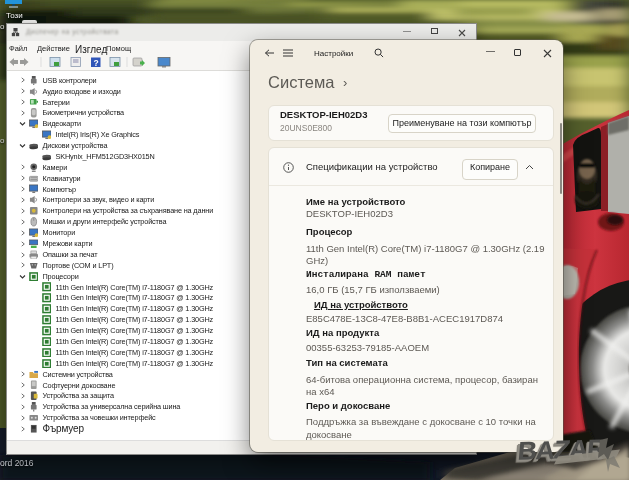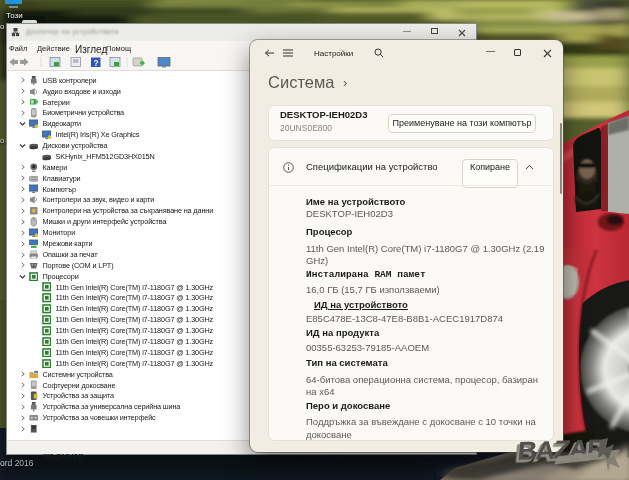--- a/index.html
+++ b/index.html
@@ -442,21 +442,21 @@
           <circle cx="7" cy="5" r="1" fill="#ddd"></circle>
         </svg>
         <div style="position:absolute;left:35.5px;top:342.1px;font-size:7.3px;line-height:9px;white-space:nowrap;color:#1a1a1a;letter-spacing:-0.15px;">Устройства за човешки интерфейс</div>
         <svg style="position:absolute;left:13px;top:354.6px" width="6" height="6" viewBox="0 0 7 7">
           <path d="M2,1 L5,3.5 L2,6" stroke="#666" fill="none" stroke-width="1.1"></path>
         </svg>
         <svg style="position:absolute;left:21.5px;top:352.9px" width="9.5" height="9.5" viewBox="0 0 10 10">
           <rect x="2" y="1" width="6" height="8" fill="#555"></rect>
           <rect x="3" y="2" width="4" height="3" fill="#333"></rect>
         </svg>
-        <div style="position:absolute;left:35.5px;top:353.0px;font-size:10px;line-height:9px;white-space:nowrap;color:#1a1a1a;letter-spacing:-0.15px;margin-top:28px;">Фърмуер</div>
+        <div style="position:absolute;left:35.5px;top:353.0px;font-size:10px;line-height:9px;white-space:nowrap;color:#1a1a1a;letter-spacing:-0.15px;">Фърмуер</div>
       </div>
 
     <div class="abs" style="left:0px;top:416px;width:469px;height:14px;background:#f2f1ee;border-top:1px solid #ddd;"></div>
   </div>
 
   <div class="abs" id="settings" style="left:250px;top:40px;width:313px;height:412px;background:#f2ede2;border-radius:8px;box-shadow:0 10px 26px rgba(0,0,0,0.5), 0 0 0 1px rgba(110,105,92,0.55);color:#1b1b1b;">
 
     <svg class="abs" style="left:14px;top:8px" width="11" height="10" viewBox="0 0 11 10">
         <path d="M10,5 L1.5,5 M1.5,5 L5,1.8 M1.5,5 L5,8.2" stroke="#333" stroke-width="1" fill="none"></path>
       </svg>
@@ -484,21 +484,21 @@
     <div class="abs" style="left:30px;top:83px;font-size:8.5px;color:#8a8680;">20UNS0E800</div>
     <div class="abs" style="left:138px;top:74px;width:148px;height:19px;background:#fdfdfb;border:1px solid #d8d4c8;border-radius:4px;font-size:9px;text-align:center;line-height:17px;white-space:nowrap;">Преименуване на този компютър</div>
 
     <div class="abs" style="left:18px;top:107px;width:286px;height:294px;background:#fbfaf7;border:1px solid #e5e1d6;border-radius:6px;"></div>
     <svg class="abs" style="left:33px;top:122px" width="11" height="11" viewBox="0 0 11 11">
         <circle cx="5.5" cy="5.5" r="4.8" fill="none" stroke="#444" stroke-width="0.9"></circle>
         <line x1="5.5" y1="5" x2="5.5" y2="8" stroke="#444" stroke-width="0.9"></line>
         <circle cx="5.5" cy="3.2" r="0.6" fill="#444"></circle>
       </svg>
     <div class="abs" style="left:56px;top:121px;font-size:9.5px;">Спецификации на устройство</div>
-    <div class="abs" style="left:212px;top:119px;width:56px;height:29px;background:#fdfdfb;border:1px solid #d8d4c8;border-radius:4px;font-size:9px;text-align:center;line-height:15px;">Копиране</div>
+    <div class="abs" style="left:212px;top:119px;width:56px;height:21px;background:#fdfdfb;border:1px solid #d8d4c8;border-radius:4px;font-size:9px;text-align:center;line-height:15px;">Копиране</div>
     <svg class="abs" style="left:275px;top:124px" width="9" height="6" viewBox="0 0 9 6">
         <path d="M1,5 L4.5,1.5 L8,5" stroke="#444" stroke-width="1" fill="none"></path>
       </svg>
     <div class="abs" style="left:19px;top:145px;width:284px;height:1px;background:#ebe8e0;"></div>
 
     <div class="abs" id="specs" style="left:56px;top:0px;width:236px;font-size:9.5px;">
         <div style="position:absolute;left:0px;top:155.5px;white-space:nowrap;font-weight:bold;color:#1b1b1b;">Име на устройството</div>
         <div style="position:absolute;left:0px;top:167.5px;white-space:nowrap;color:#5d5954;">DESKTOP-IEH02D3</div>
         <div style="position:absolute;left:0px;top:185.5px;white-space:nowrap;font-weight:bold;color:#1b1b1b;">Процесор</div>
         <div style="position:absolute;left:0px;top:203px;white-space:nowrap;color:#5d5954;">11th Gen Intel(R) Core(TM) i7-1180G7 @ 1.30GHz (2.19</div>

